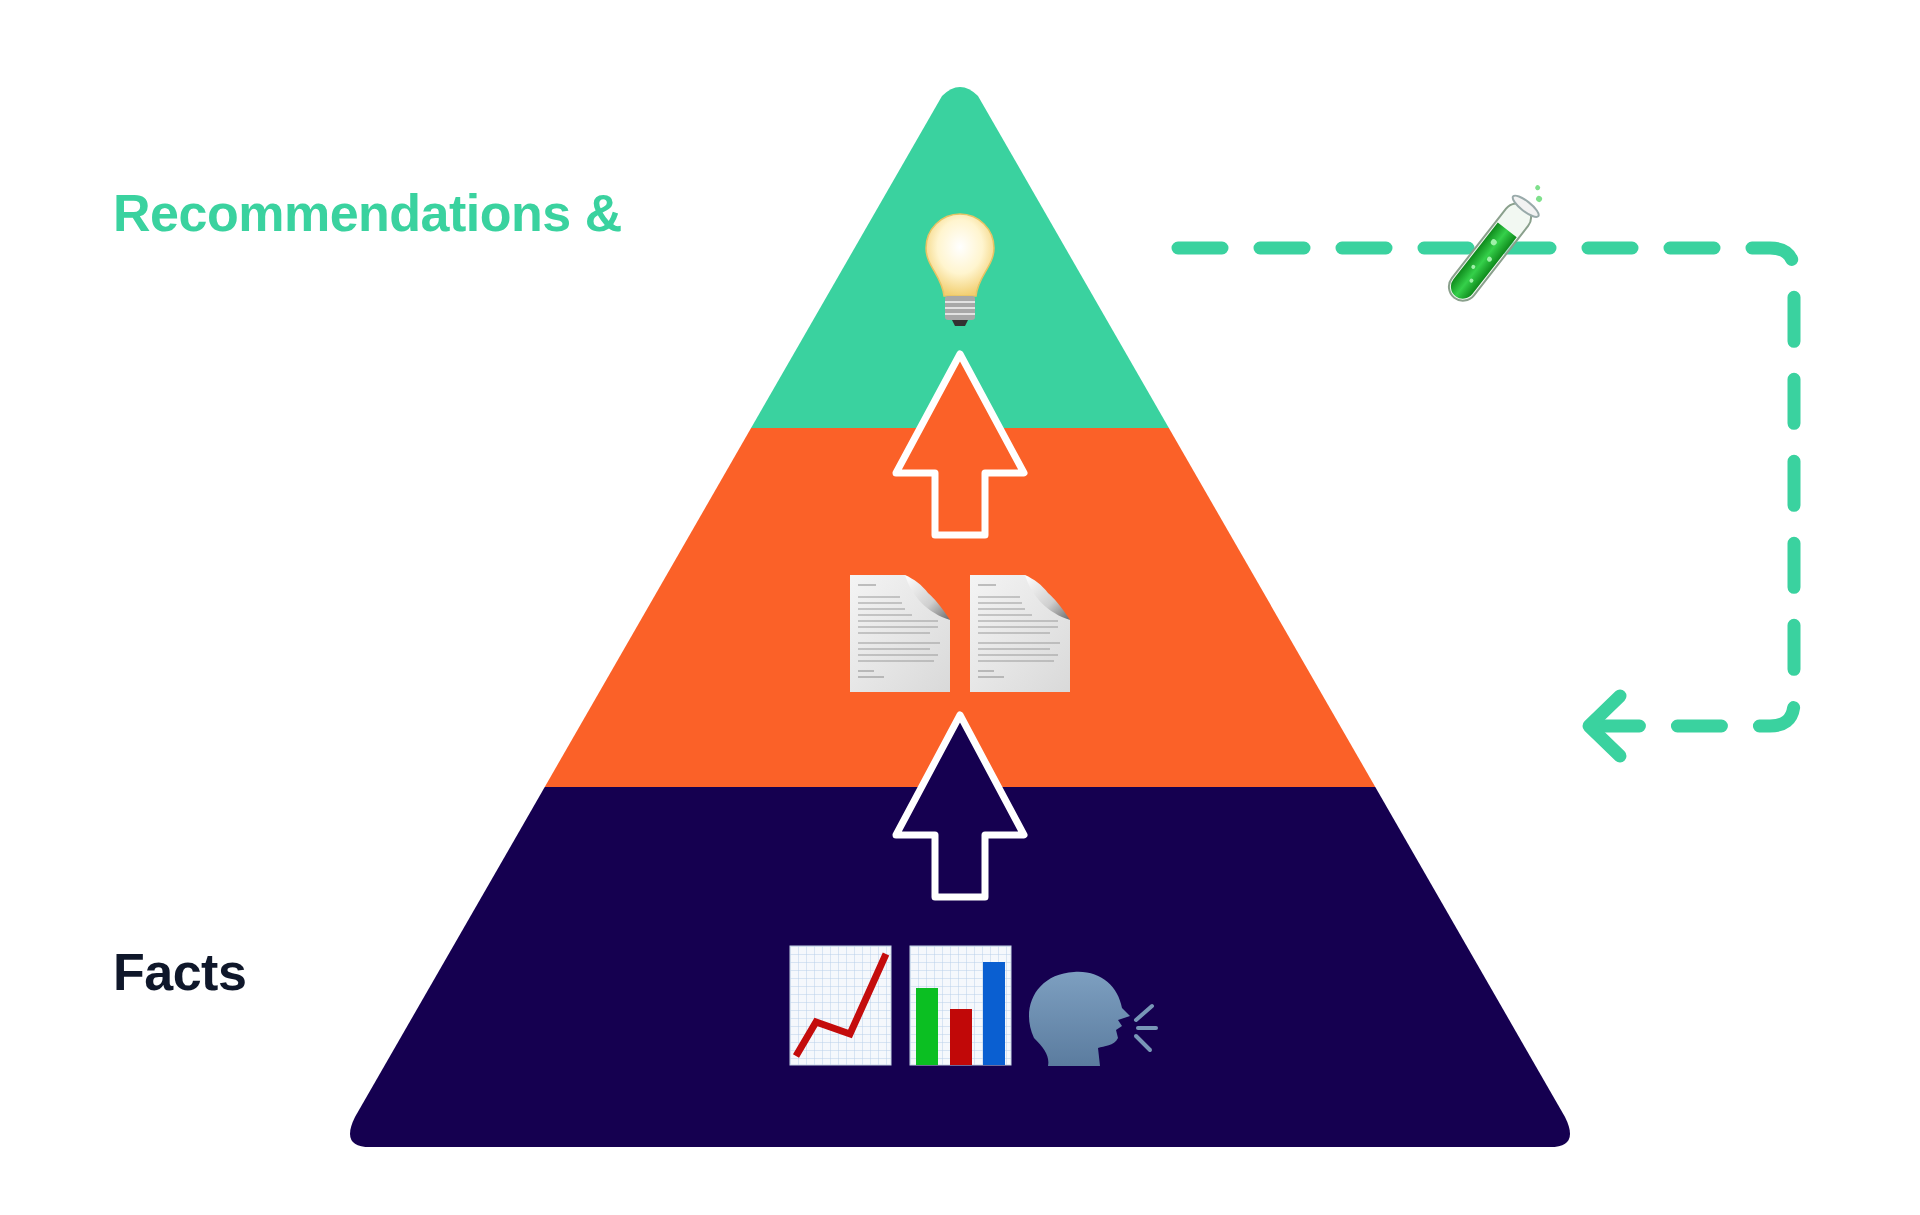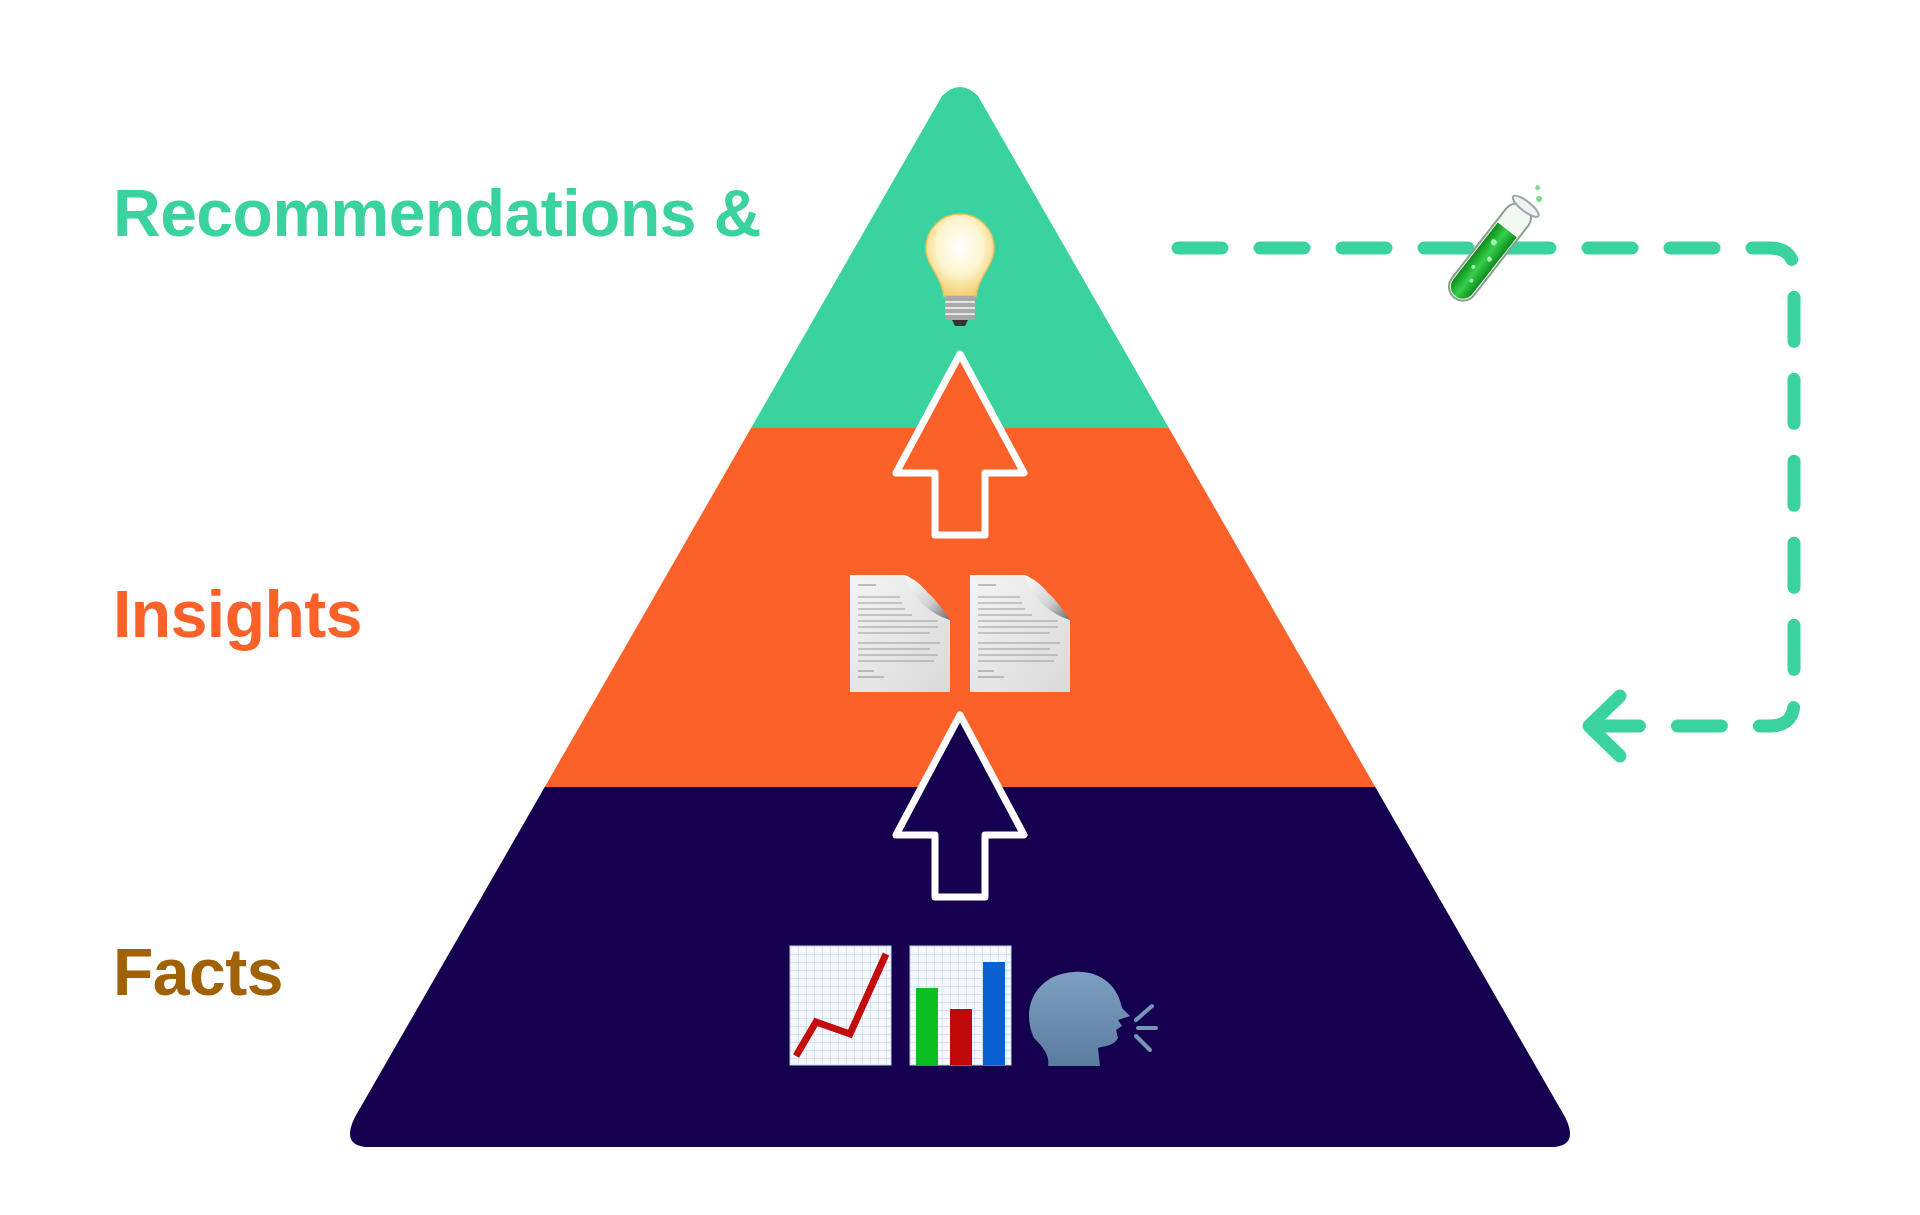--- a/index.html
+++ b/index.html
@@ -1,20 +1,20 @@
 <!DOCTYPE html>
 <html><head>
   <meta charset="utf-8">
   <style>
     html, body { margin: 0; padding: 0; background: #ffffff; }
     body { width: 1920px; height: 1215px; position: relative; overflow: hidden;
            font-family: "Liberation Sans", "DejaVu Sans", sans-serif; }
     .stage { position: absolute; left: 0; top: 0; width: 1920px; height: 1215px; }
     svg.diagram { position: absolute; left: 0; top: 0; }
-    .label { position: absolute; left: 113px; font-weight: 700; font-size: 66px;
+    .label { position: absolute; left: 113px; font-weight: 700; font-size: 52px;
              line-height: 75px; letter-spacing: -0.5px; margin: 0; white-space: nowrap; }
     .label-top { top: 176px; }
     .label-mid { top: 577px; }
     .label-bot { top: 935px; }
   </style>
 </head>
 <body>
 
 <div class="stage">
 
@@ -143,16 +143,15 @@
       <circle cx="-4" cy="22" r="2" fill="#9ff0a8"></circle>
       <circle cx="3" cy="34" r="2" fill="#9ff0a8"></circle>
       <circle cx="6" cy="-72" r="3" fill="#7fe08c"></circle>
       <circle cx="-2" cy="-80" r="2.5" fill="#7fe08c"></circle>
     </g>
   </svg>
 
   <div class="label label-top" style="color:#3ad29f;">
     <div>Recommendations &amp;</div>
   </div>
-  <div class="label label-mid" style="color:#fb6128;">Insights</div>
-  <div class="label label-bot" style="color:#a16207;">Facts</div>
+  <div class="label label-bot" style="color:#0f172a;">Facts</div>
 
 </div>
 
 </body></html>

